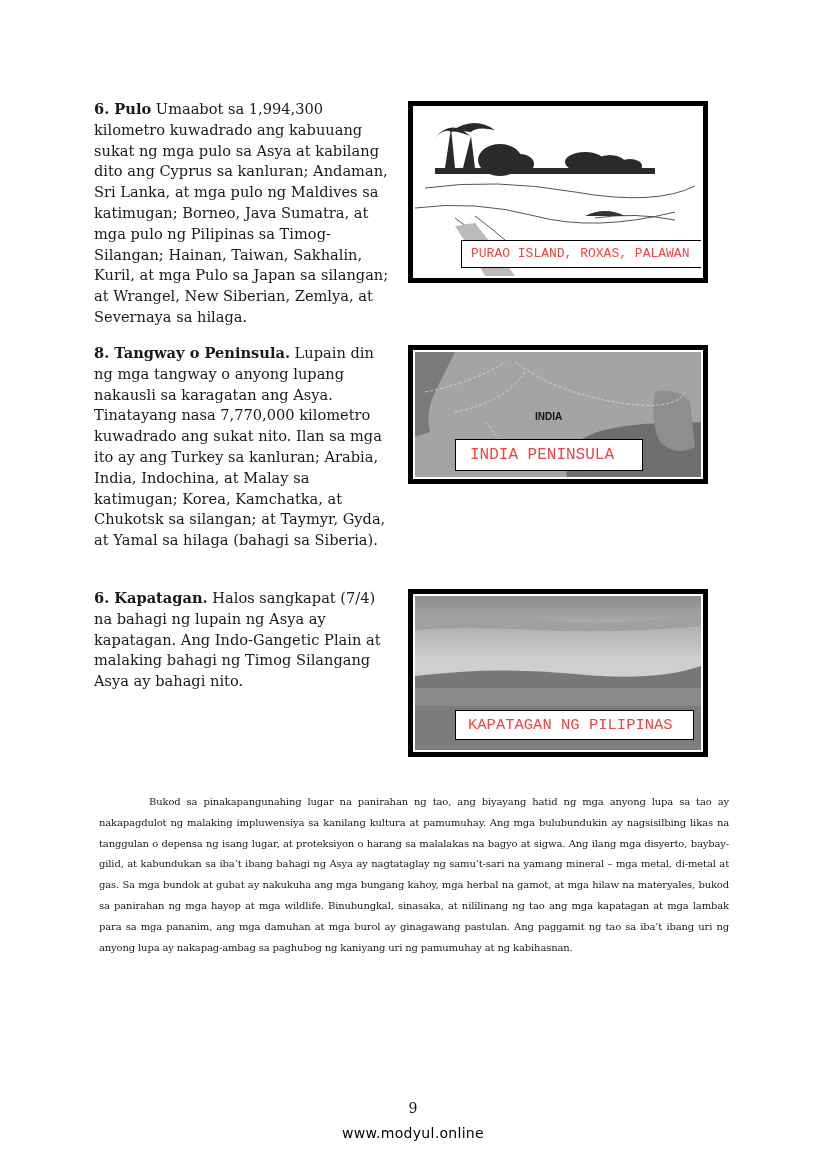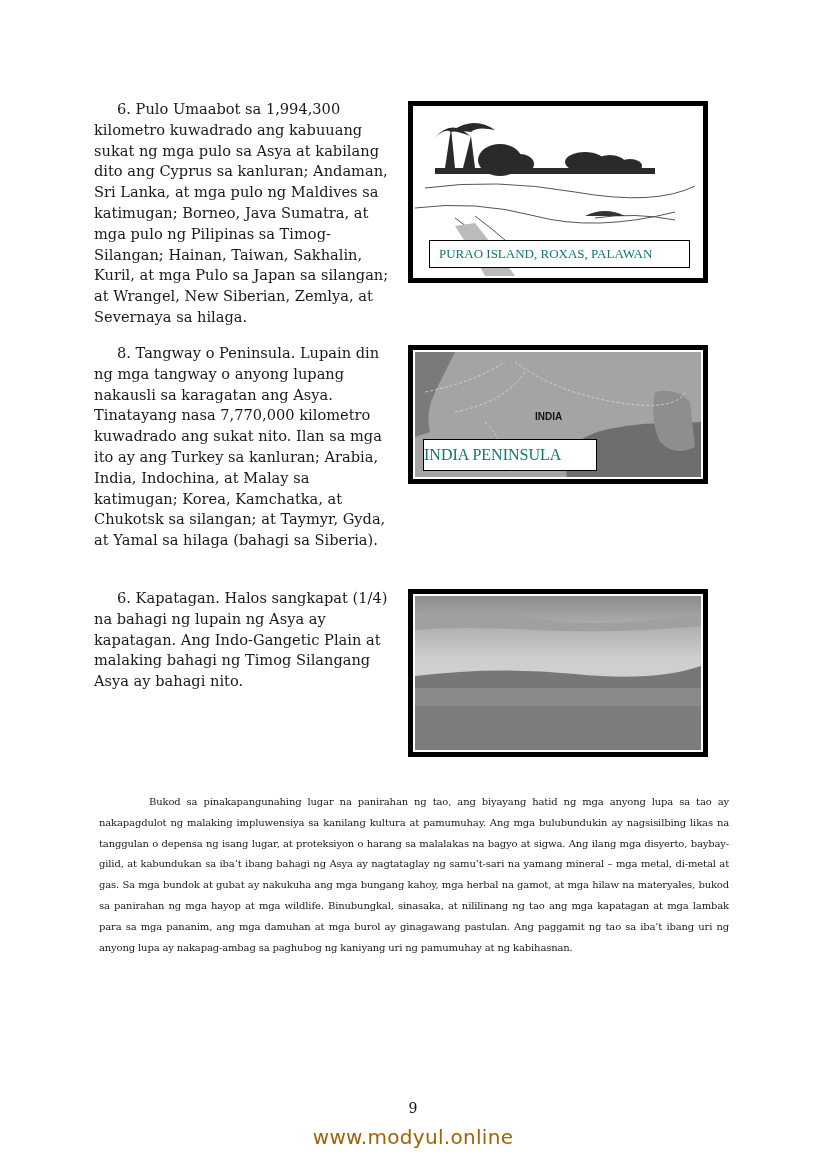--- a/index.html
+++ b/index.html
@@ -1,45 +1,45 @@
 <!DOCTYPE html>
 <html><head>
 <meta charset="utf-8">
 <style>
   html, body { margin: 0; padding: 0; background: #ffffff; }
   body { width: 826px; height: 1169px; position: relative; overflow: hidden;
          font-family: "DejaVu Serif", serif; color: #1a1a1a; }
   .entry-text { position: absolute; left: 94px; width: 300px; font-size: 14.6px; line-height: 20.8px; }
-  .entry-text b { font-weight: normal; margin-left: 23px; }
+  .entry-text b { font-weight: bold; }
   #entry-6 { top: 99px; }
   #entry-7 { top: 343px; }
   #entry-8 { top: 588px; }
 
   .figure { position: absolute; left: 408px; width: 300px; background: #000; box-sizing: border-box; padding: 5px; }
   .figure .inner { position: relative; width: 100%; height: 100%; box-sizing: border-box;
                    border: 2px solid #fff; outline: 1px solid #000; outline-offset: -5px; overflow: hidden; }
   #fig-pulo { top: 101px; height: 182px; }
   #fig-tangway { top: 345px; height: 139px; }
   #fig-kapatagan { top: 589px; height: 168px; }
 
   .caption { position: absolute; background: #fff; border: 1.5px solid #000;
-             font-family: Liberation Serif, serif; color: #0f766e; white-space: nowrap; }
+             font-family: Liberation Mono, monospace; color: #ef4444; white-space: nowrap; margin-left: 32px; }
   #fig-pulo .caption { left: 14px; bottom: 8px; width: 250px; height: 26px; line-height: 26px; font-size: 13px; padding-left: 9px; }
-  #fig-tangway .caption { left: 8px; bottom: 6px; width: 172px; height: 30px; line-height: 30px; font-size: 16px; }
+  #fig-tangway .caption { left: 8px; bottom: 6px; width: 172px; height: 30px; line-height: 30px; font-size: 16px; padding-left: 14px; }
   #fig-kapatagan .caption { left: 8px; bottom: 10px; width: 225px; height: 28px; line-height: 28px; font-size: 15.5px; padding-left: 12px; }
 
   .scene { position: absolute; inset: 0; }
 
   .paragraph { position: absolute; left: 99px; top: 782px; width: 630px; font-size: 10px; line-height: 20.8px;
                text-align: justify; text-indent: 50px; font-family: "DejaVu Serif", serif; letter-spacing: -0.15px; }
 
   .page-number { position: absolute; left: 0; width: 826px; top: 1100px; text-align: center;
                  font-family: "DejaVu Serif", serif; font-size: 14px; color: #111; }
   .watermark { position: absolute; left: 0; width: 826px; top: 1125px; text-align: center;
-               font-family: "DejaVu Sans", sans-serif; font-size: 20px; color: #a16207; letter-spacing: 0.3px; }
+               font-family: "DejaVu Sans", sans-serif; font-size: 14px; color: #000000; letter-spacing: 0.3px; }
 </style>
 </head>
 <body>
 
 <div class="entry-text" id="entry-6">
   <b>6. Pulo</b><span> Umaabot sa 1,994,300 kilometro kuwadrado ang kabuuang sukat ng mga pulo sa Asya at kabilang dito ang Cyprus sa kanluran; Andaman, Sri Lanka, at mga pulo ng Maldives sa katimugan; Borneo, Java Sumatra, at mga pulo ng Pilipinas sa Timog-Silangan; Hainan, Taiwan, Sakhalin, Kuril, at mga Pulo sa Japan sa silangan; at Wrangel, New Siberian, Zemlya, at Severnaya sa hilaga.</span>
 </div>
 
 <div class="figure" id="fig-pulo">
   <div class="inner">
@@ -89,38 +89,39 @@
         <path d="M100 10 Q140 40 200 50 T270 40"></path>
         <path d="M70 70 Q90 90 95 120"></path>
       </g>
       <text x="120" y="68" font-family="Liberation Sans, sans-serif" font-weight="bold" font-size="10" fill="#111">INDIA</text>
     </svg>
     <div class="caption">INDIA PENINSULA</div>
   </div>
 </div>
 
 <div class="entry-text" id="entry-8">
-  <b>6. Kapatagan.</b><span> Halos sangkapat (1/4) na bahagi ng lupain ng Asya ay kapatagan. Ang Indo-Gangetic Plain at malaking bahagi ng Timog Silangang Asya ay bahagi nito.</span>
+  <b>6. Kapatagan.</b><span> Halos sangkapat (7/4) na bahagi ng lupain ng Asya ay kapatagan. Ang Indo-Gangetic Plain at malaking bahagi ng Timog Silangang Asya ay bahagi nito.</span>
 </div>
 
 <div class="figure" id="fig-kapatagan">
   <div class="inner">
     <svg class="scene" viewBox="0 0 286 154" preserveAspectRatio="none">
       <defs>
         <linearGradient id="sky" x1="0" y1="0" x2="0" y2="1">
           <stop offset="0" stop-color="#8c8c8c"></stop>
           <stop offset="0.4" stop-color="#b5b5b5"></stop>
           <stop offset="0.7" stop-color="#cfcfcf"></stop>
         </linearGradient>
       </defs>
       <rect width="286" height="90" fill="url(#sky)"></rect>
       <path d="M0 20 Q60 10 120 22 T286 18 L286 30 Q200 38 120 34 T0 34Z" fill="#a0a0a0"></path>
       <path d="M0 80 Q80 70 160 78 T286 70 L286 95 L0 95Z" fill="#777"></path>
       <rect y="92" width="286" height="62" fill="#8a8a8a"></rect>
       <rect y="110" width="286" height="44" fill="#7c7c7c"></rect>
     </svg>
+    <div class="caption">KAPATAGAN NG PILIPINAS</div>
   </div>
 </div>
 
 <p class="paragraph">Bukod sa pinakapangunahing lugar na panirahan ng tao, ang biyayang hatid ng mga anyong lupa sa tao ay nakapagdulot ng malaking impluwensiya sa kanilang kultura at pamumuhay. Ang mga bulubundukin ay nagsisilbing likas na tanggulan o depensa ng isang lugar, at proteksiyon o harang sa malalakas na bagyo at sigwa. Ang ilang mga disyerto, baybay-gilid, at kabundukan sa iba’t ibang bahagi ng Asya ay nagtataglay ng samu’t-sari na yamang mineral – mga metal, di-metal at gas. Sa mga bundok at gubat ay nakukuha ang mga bungang kahoy, mga herbal na gamot, at mga hilaw na materyales, bukod sa panirahan ng mga hayop at mga wildlife. Binubungkal, sinasaka, at nililinang ng tao ang mga kapatagan at mga lambak para sa mga pananim, ang mga damuhan at mga burol ay ginagawang pastulan. Ang paggamit ng tao sa iba’t ibang uri ng anyong lupa ay nakapag-ambag sa paghubog ng kaniyang uri ng pamumuhay at ng kabihasnan.</p>
 
 <div class="page-number">9</div>
 <div class="watermark">www.modyul.online</div>
 
 </body></html>

